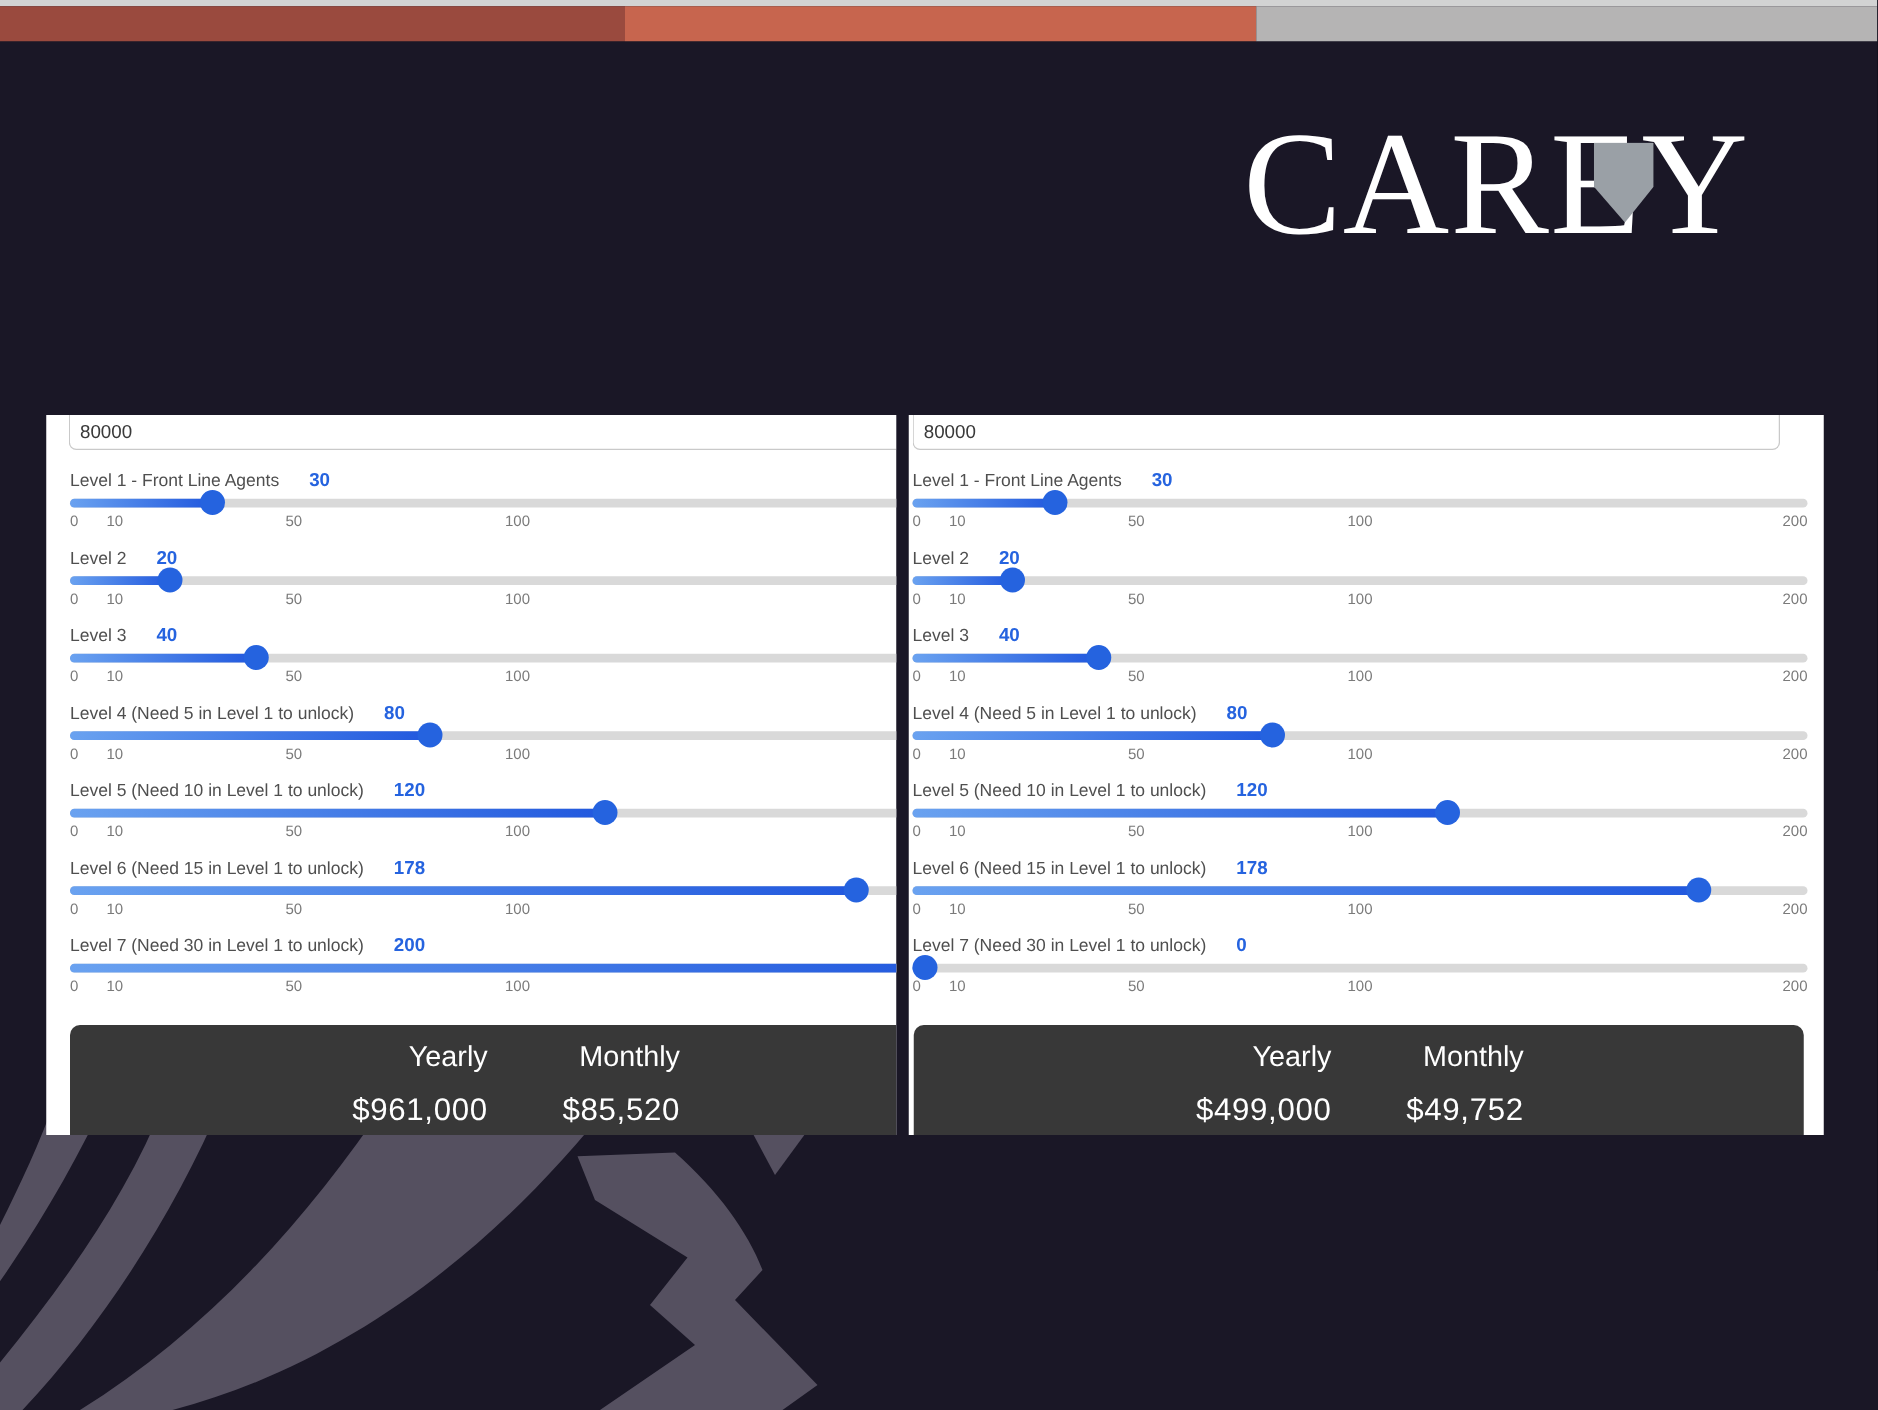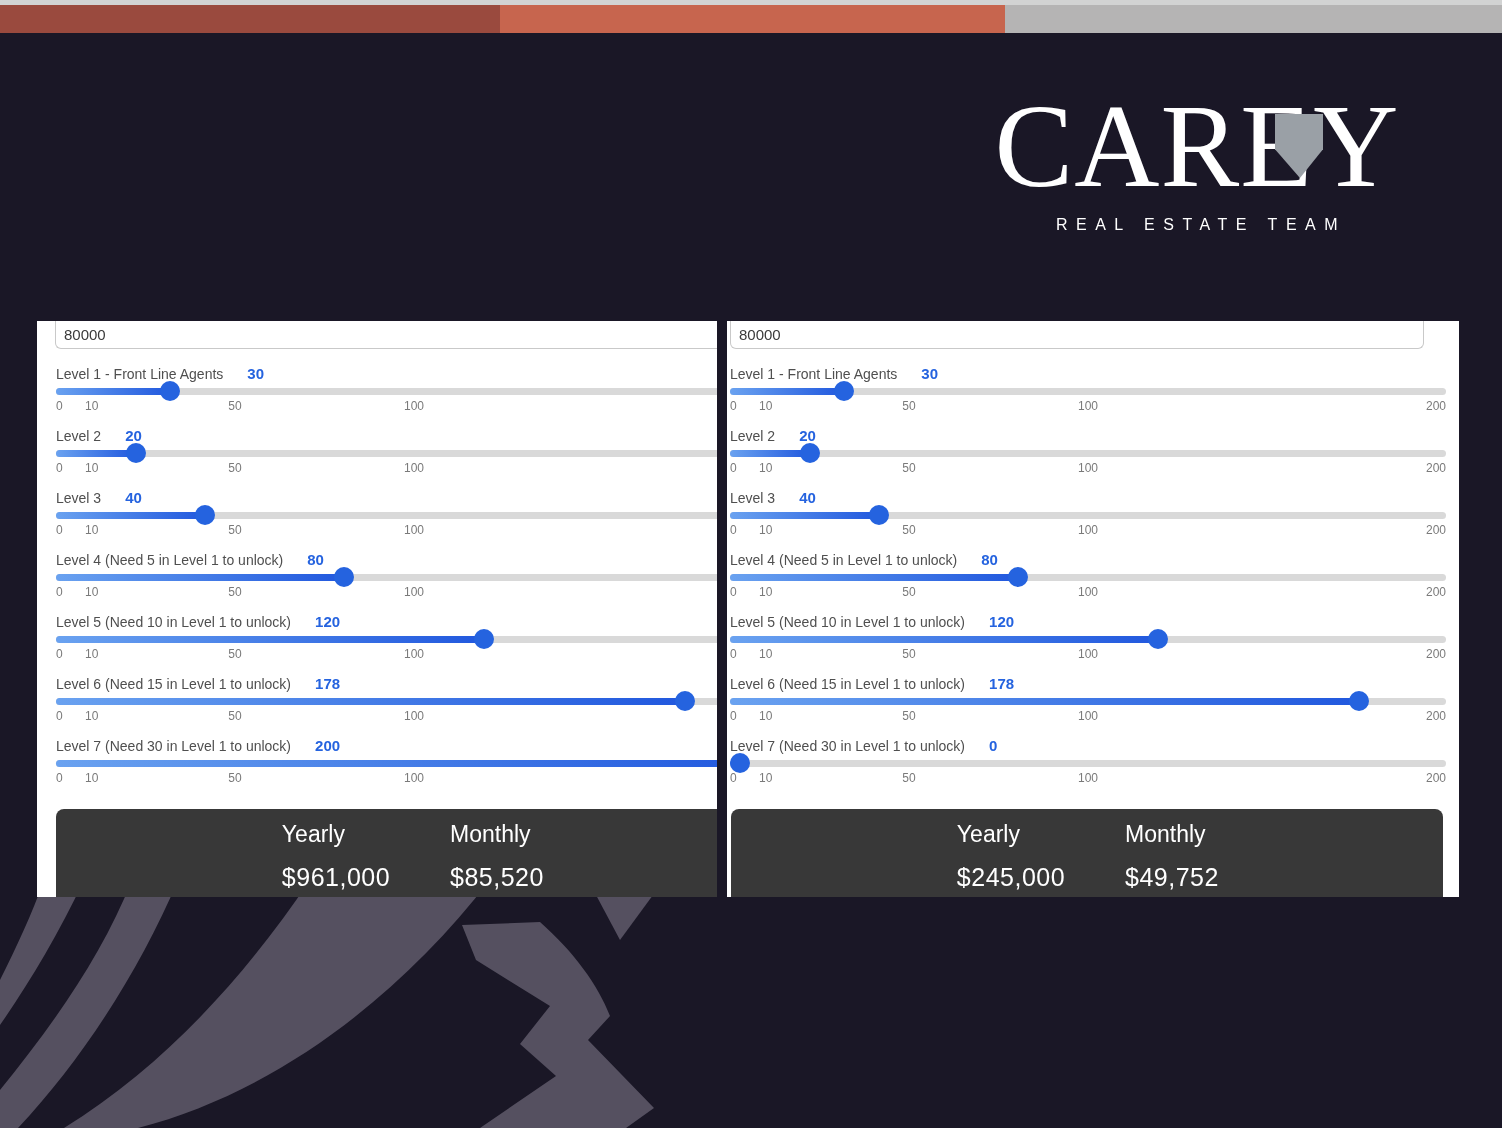--- a/index.html
+++ b/index.html
@@ -18,42 +18,42 @@
   .title{position:absolute;left:68px;top:146px;font-size:41px;color:#ffffff;letter-spacing:0.5px;}
   
   .logo{position:absolute;left:985px;top:88px;width:424px;text-align:center;color:#fff;}
   .brand{font-family:"Liberation Serif",serif;font-size:118px;line-height:1;letter-spacing:1px;white-space:nowrap;}
   .flag{position:absolute;left:290px;top:26px;width:48px;height:64px;background:#9aa0a6;
         clip-path:polygon(0 0,100% 0,100% 55%,52% 100%,0 55%);}
   .tagline{margin-top:10px;font-size:16px;letter-spacing:8.5px;white-space:nowrap;padding-left:8px;}
   
   .watermark{position:absolute;left:0;top:880px;z-index:0;}
   
-  .panel{position:absolute;top:321px;height:576px;background:#ffffff;overflow:hidden;z-index:2;}
+  .panel{position:absolute;top:332px;height:576px;background:#ffffff;overflow:hidden;z-index:2;}
   .panel-left{left:37px;width:680px;}
   .panel-right{left:727px;width:732px;}
   .budget{position:absolute;top:0;height:28px;box-sizing:border-box;background:#fff;
           border:1px solid #c9c9c9;border-top:none;font-family:"Liberation Sans",sans-serif;
           font-size:15px;color:#3a3a3a;padding:0 8px;outline:none;}
   .panel-left .budget{left:18px;width:662px;border-right:none;border-radius:0 0 0 6px;}
   .panel-right .budget{left:3px;width:694px;border-radius:0 0 6px 6px;}
   .slider-row{position:absolute;width:716px;height:58px;}
   .row-head{position:absolute;top:0;left:0;display:flex;align-items:baseline;gap:24px;white-space:nowrap;}
   .lbl{font-size:14px;color:#4f4f4f;}
   .val{font-size:15px;font-weight:bold;color:var(--accent-blue,#2663dc);}
   .track{position:absolute;top:23px;left:0;width:716px;height:7px;border-radius:4px;background:var(--track-rest,#d9d9d9);}
   .fill{position:absolute;top:0;left:0;height:7px;border-radius:4px;
         background:linear-gradient(to right,var(--track-fill-start,#6aa2f0),var(--track-fill-end,#2158de));}
   .thumb{position:absolute;top:16px;width:20px;height:20px;border-radius:50%;background:var(--accent-blue,#2563e0);}
   .tick{position:absolute;top:34px;font-size:12px;color:#7a7a7a;}
   
   .summary{position:absolute;top:488px;height:88px;background:var(--summary-bar,#383838);color:#fff;}
   .panel-left .summary{left:19px;width:661px;border-radius:8px 0 0 0;}
   .panel-right .summary{left:4px;width:712px;border-radius:8px 8px 0 0;}
-  .sum-col{position:absolute;transform:translateX(-50%);text-align:left;top:0;}
+  .sum-col{position:absolute;transform:translateX(-50%);text-align:right;top:0;}
   .sum-col.yearly{left:280px;}
   .sum-col.monthly{left:441px;}
   .sum-h{font-size:23px;margin-top:12px;}
   .sum-v{font-size:25px;margin-top:15px;letter-spacing:0.5px;}
 </style>
 </head>
 <body>
 
 <div class="slide">
 
@@ -61,21 +61,20 @@
   <div class="topbar">
     <div class="seg-red"></div>
     <div class="seg-orange"></div>
     <div class="seg-gray"></div>
   </div>
 
 
   <div class="logo">
     <div class="brand">CAREY</div>
     <div class="flag"></div>
-    <div class="tagline">REAL ESTATE TEAM</div>
   </div>
 
   <svg class="watermark" width="760" height="248" viewBox="0 0 760 248">
     <g fill="#555060">
       <path d="M44,0 L84,0 C58,55 28,105 0,145 L0,100 C16,68 32,34 44,0 Z"></path>
       <path d="M132,0 L178,0 C140,90 82,180 18,248 L0,248 L0,210 C52,146 102,76 132,0 Z"></path>
       <path d="M310,0 L490,0 C398,118 276,212 138,248 L64,248 C164,186 244,98 310,0 Z"></path>
       <path d="M462,45 L540,42 C574,72 598,105 610,136 L588,160 L654,228 L626,248 L480,248 L556,196 L520,164 L550,126 L476,80 Z"></path>
       <path d="M588,0 L664,0 L620,60 Z"></path>
     </g>
@@ -299,21 +298,21 @@
           <span class="tick" style="left: 0px;">0</span>
           <span class="tick" style="left: 35.8px; transform: translateX(-50%);">10</span>
           <span class="tick" style="left: 179px; transform: translateX(-50%);">50</span>
           <span class="tick" style="left: 358px; transform: translateX(-50%);">100</span>
           <span class="tick" style="left: 716px; transform: translateX(-100%);">200</span>
         </div>
       </div>
     <div class="summary">
       <div class="sum-col yearly">
         <div class="sum-h">Yearly</div>
-        <div class="sum-v">$245,000</div>
+        <div class="sum-v">$499,000</div>
       </div>
       <div class="sum-col monthly">
         <div class="sum-h">Monthly</div>
         <div class="sum-v">$49,752</div>
       </div>
     </div>
   </div>
 
 </div>
 

